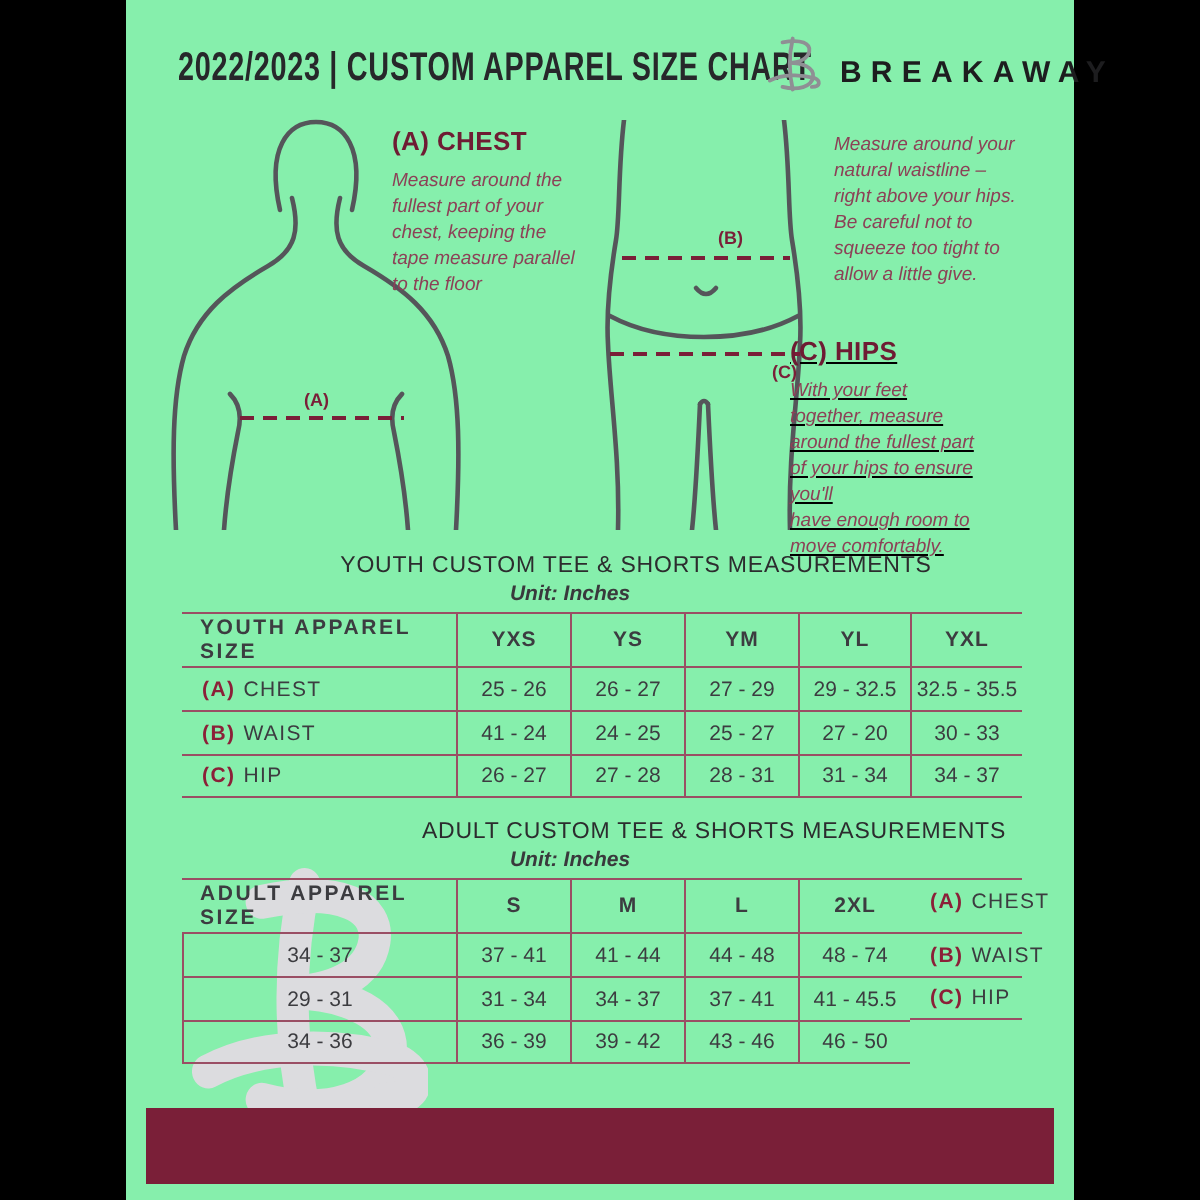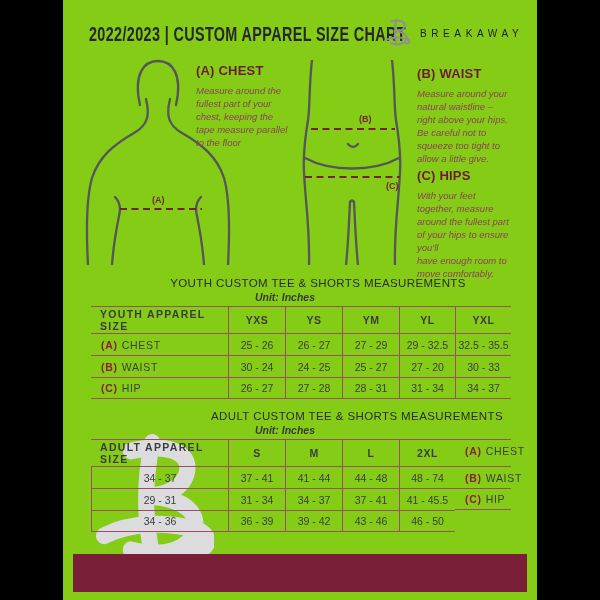--- a/index.html
+++ b/index.html
@@ -1,35 +1,35 @@
 <!DOCTYPE html>
 <html><head>
 <meta charset="utf-8">
 <style>
   html,body{margin:0;padding:0;background:#000;}
   #canvas{
     position:relative;width:600px;height:600px;overflow:hidden;
-    background:#84cc16;
+    background:#86efac;
     font-family:"Liberation Sans",sans-serif;
     -webkit-font-smoothing:antialiased;
   }
   .sidebar{position:absolute;top:0;height:600px;background:#000;}
   #bar-left{left:0;width:63px;}
   #bar-right{left:537px;width:63px;}
 
   
   .hdr-title{
     position:absolute;left:89px;top:23px;
     font-size:20px;font-weight:700;color:#27272a;
     white-space:nowrap;letter-spacing:0.5px;
     transform:scaleX(0.72);transform-origin:left top;
   }
   .brand{
     position:absolute;left:420px;top:28px;
-    font-size:10px;font-weight:400;letter-spacing:4.6px;color:#1d1d1f;
+    font-size:15px;font-weight:700;letter-spacing:4.6px;color:#1d1d1f;
     white-space:nowrap;
     text-align:center;
   }
   .logo{position:absolute;left:383px;top:17px;}
 
   
   .fig{position:absolute;}
   .fig path{fill:none;stroke:#55555a;stroke-width:2.3;stroke-linecap:round;}
   .fig path.dash{stroke:#7a1f38;stroke-width:2;stroke-dasharray:7 4.5;stroke-linecap:butt;}
   .fig text{font-family:"Liberation Sans",sans-serif;font-size:9px;font-weight:700;fill:#7a1f38;}
@@ -124,29 +124,28 @@
 
   <div class="guide-block z1" style="left:196px;top:63px;width:102px;">
     <div class="guide-h">(A) CHEST</div>
     <p class="guide-p">Measure around the
 fullest part of your
 chest, keeping the
 tape measure parallel
 to the floor</p>
   </div>
   <div class="guide-block z1" style="left:417px;top:66px;width:110px;">
-    <div class="guide-h">(B) WAIST</div>
     <p class="guide-p">Measure around your
 natural waistline –
 right above your hips.
 Be careful not to
 squeeze too tight to
 allow a little give.</p>
   </div>
-  <div class="guide-block z1" style="left:417px;top:168px;width:112px;">
+  <div class="guide-block z1" style="left:395px;top:168px;width:112px;text-decoration:underline;">
     <div class="guide-h">(C) HIPS</div>
     <p class="guide-p">With your feet
 together, measure
 around the fullest part
 of your hips to ensure
 you'll
 have enough room to
 move comfortably.</p>
   </div>
 
@@ -168,21 +167,21 @@
     <div class="vl">25 - 26</div>
     <div class="vl">26 - 27</div>
     <div class="vl">27 - 29</div>
     <div class="vl">29 - 32.5</div>
     <div class="vl">32.5 - 35.5</div>
 
     <div class="rl">
         <span class="pfx">(B)</span>
         <span>WAIST</span>
       </div>
-    <div class="vl">30 - 24</div>
+    <div class="vl">41 - 24</div>
     <div class="vl">24 - 25</div>
     <div class="vl">25 - 27</div>
     <div class="vl">27 - 20</div>
     <div class="vl">30 - 33</div>
 
     <div class="rl bb">
         <span class="pfx">(C)</span>
         <span>HIP</span>
       </div>
     <div class="vl bb">26 - 27</div>

